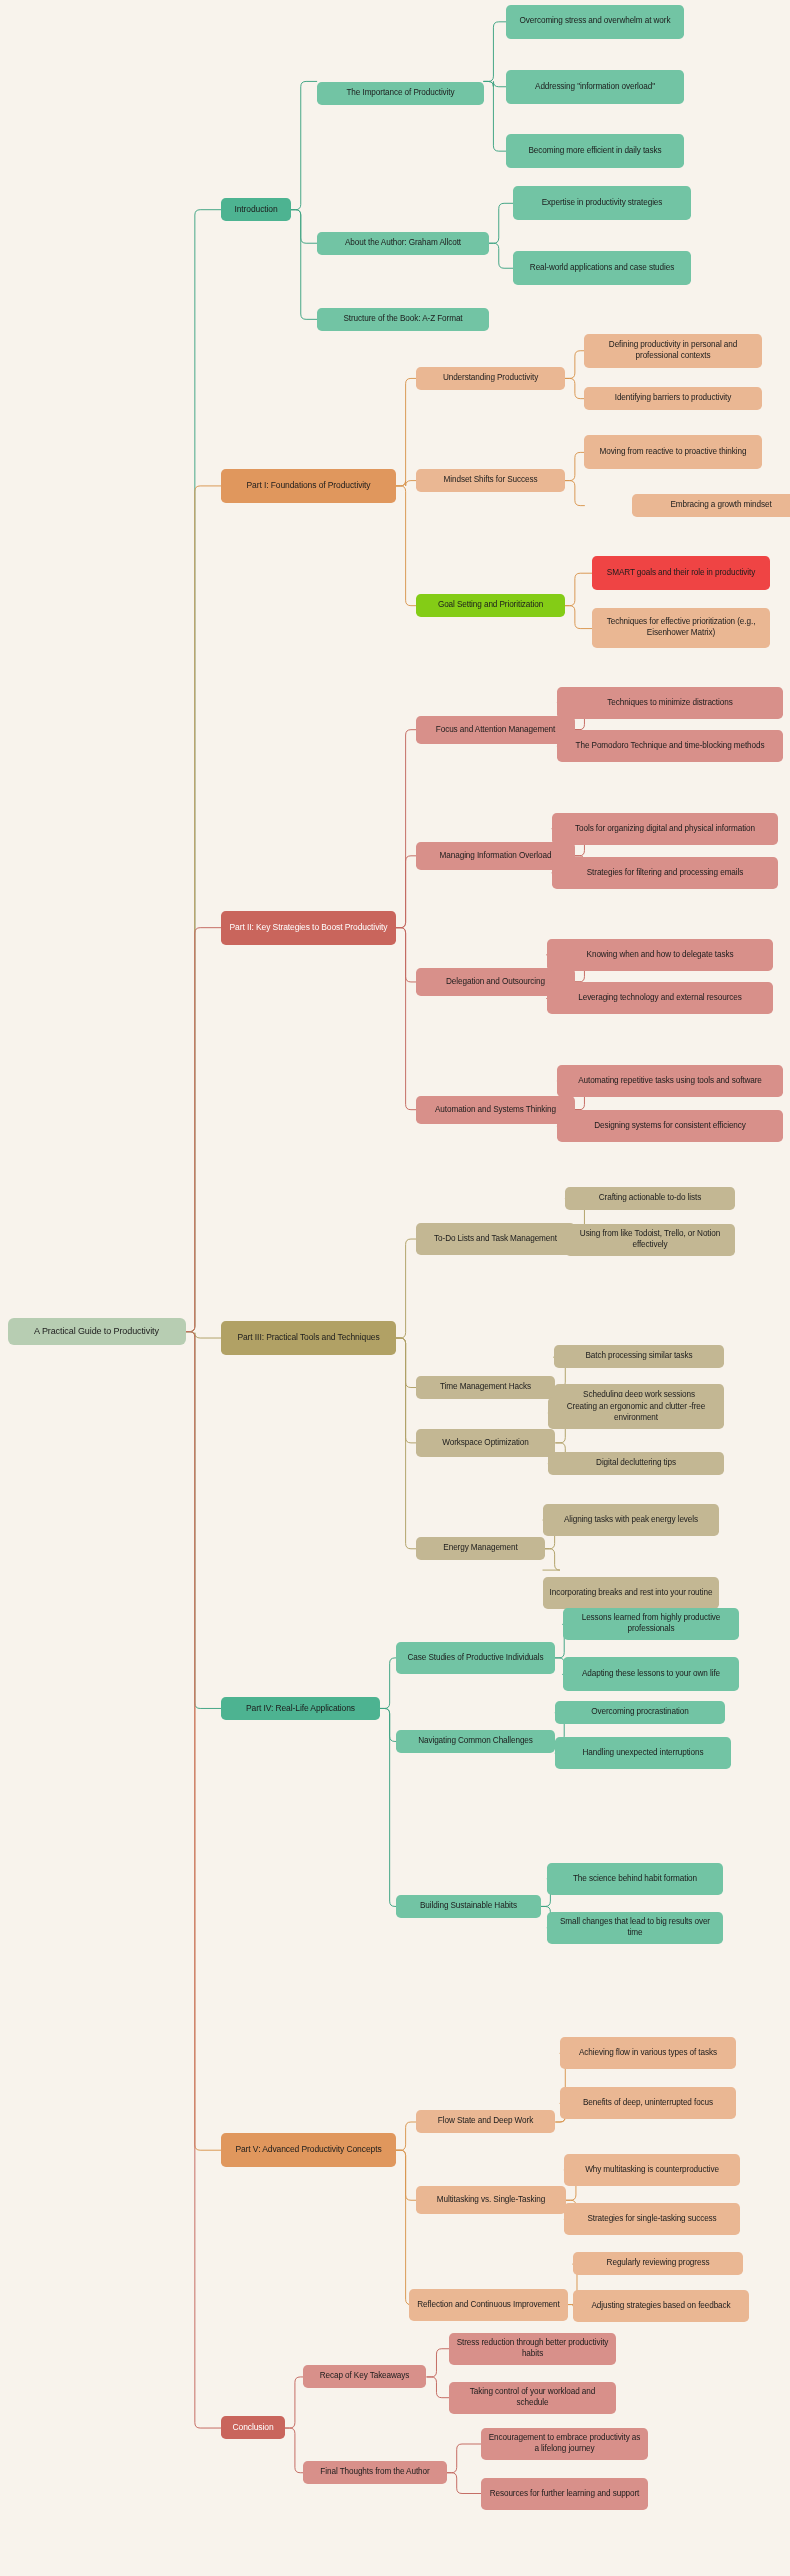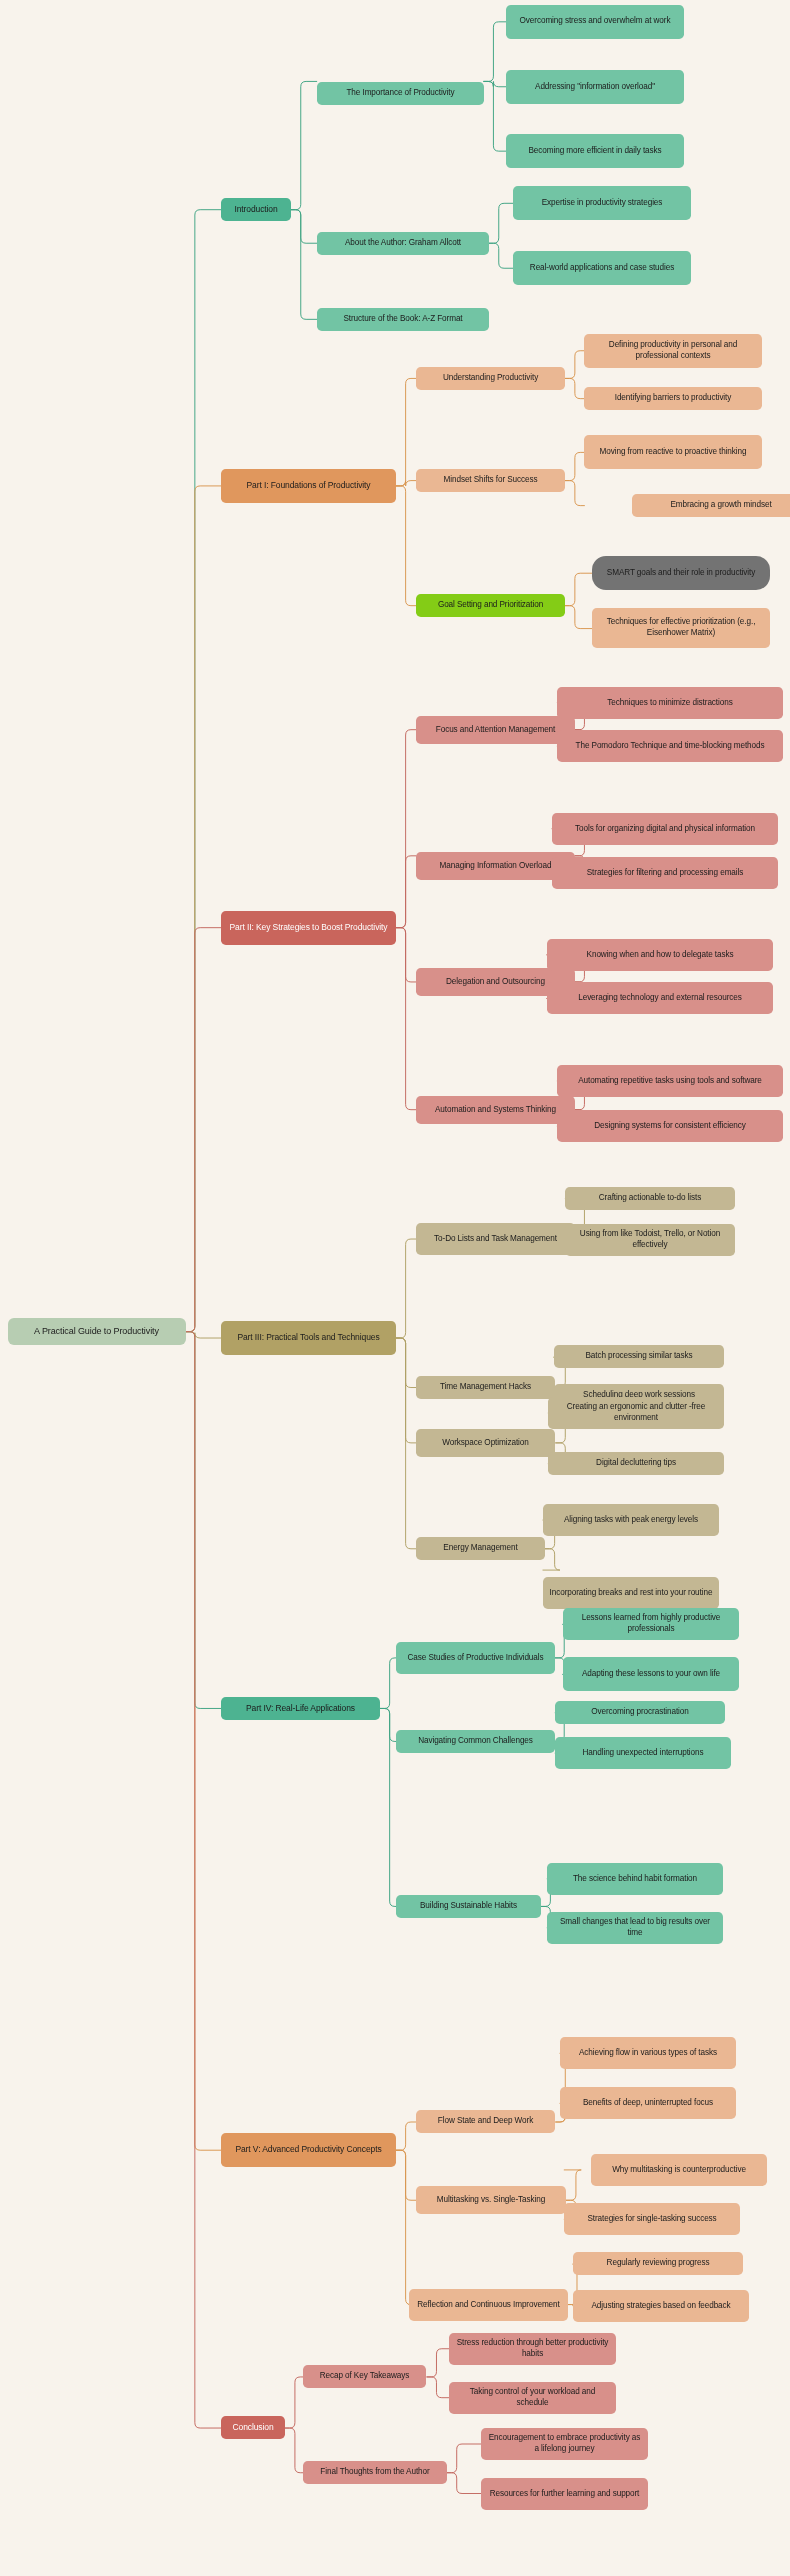--- a/index.html
+++ b/index.html
@@ -139,27 +139,27 @@
       <div class="node lvl3" style="left: 513px; top: 251px; width: 178px; height: 34px; background: rgb(114, 196, 164); color: rgb(28, 28, 28);">Real-world applications and case studies</div>
       <div class="node lvl2" style="left: 317px; top: 308px; width: 172px; height: 23.4px; background: rgb(114, 196, 164); color: rgb(28, 28, 28);">Structure of the Book: A-Z Format</div>
       <div class="node lvl1" style="left: 221px; top: 469px; width: 175px; height: 34px; background: rgb(224, 151, 93); color: rgb(28, 28, 28);">Part I: Foundations of Productivity</div>
       <div class="node lvl2" style="left: 416px; top: 367px; width: 149px; height: 23.4px; background: rgb(234, 183, 147); color: rgb(28, 28, 28);">Understanding Productivity</div>
       <div class="node lvl3" style="left: 584px; top: 334px; width: 178px; height: 34px; background: rgb(234, 183, 147); color: rgb(28, 28, 28);">Defining productivity in personal and professional contexts</div>
       <div class="node lvl3" style="left: 584px; top: 387px; width: 178px; height: 23.4px; background: rgb(234, 183, 147); color: rgb(28, 28, 28);">Identifying barriers to productivity</div>
       <div class="node lvl2" style="left: 416px; top: 469px; width: 149px; height: 23.4px; background: rgb(234, 183, 147); color: rgb(28, 28, 28);">Mindset Shifts for Success</div>
       <div class="node lvl3" style="left: 584px; top: 435px; width: 178px; height: 34px; background: rgb(234, 183, 147); color: rgb(28, 28, 28);">Moving from reactive to proactive thinking</div>
       <div class="node lvl3" style="left: 584px; top: 494px; width: 178px; height: 23.4px; background: rgb(234, 183, 147); color: rgb(28, 28, 28); margin-left: 48px;">Embracing a growth mindset</div>
       <div class="node lvl2" style="left: 416px; top: 594px; width: 149px; height: 23.4px; background: #84cc16; color: rgb(28, 28, 28);">Goal Setting and Prioritization</div>
-      <div class="node lvl3" style="left: 592px; top: 556px; width: 178px; height: 34px; background: #737373; color: rgb(28, 28, 28); border-radius: 14px;">SMART goals and their role in productivity</div>
+      <div class="node lvl3" style="left: 592px; top: 556px; width: 178px; height: 34px; background: #ef4444; color: rgb(28, 28, 28);">SMART goals and their role in productivity</div>
       <div class="node lvl3" style="left: 592px; top: 608px; width: 178px; height: 40px; background: rgb(234, 183, 147); color: rgb(28, 28, 28);">Techniques for effective prioritization (e.g., Eisenhower Matrix)</div>
       <div class="node lvl1" style="left: 221px; top: 911px; width: 175px; height: 34px; background: rgb(201, 101, 92); color: rgb(255, 255, 255);">Part II: Key Strategies to Boost Productivity</div>
       <div class="node lvl2" style="left: 416px; top: 716px; width: 159px; height: 28px; background: rgb(216, 144, 138); color: rgb(28, 28, 28);">Focus and Attention Management</div>
       <div class="node lvl3" style="left: 557px; top: 687px; width: 226px; height: 32px; background: rgb(216, 144, 138); color: rgb(28, 28, 28);">Techniques to minimize distractions</div>
       <div class="node lvl3" style="left: 557px; top: 730px; width: 226px; height: 32px; background: rgb(216, 144, 138); color: rgb(28, 28, 28);">The Pomodoro Technique and time-blocking methods</div>
-      <div class="node lvl2" style="left: 416px; top: 842px; width: 159px; height: 28px; background: rgb(216, 144, 138); color: rgb(28, 28, 28); margin-top: 10px;">Managing Information Overload</div>
+      <div class="node lvl2" style="left: 416px; top: 842px; width: 159px; height: 28px; background: rgb(216, 144, 138); color: rgb(28, 28, 28);">Managing Information Overload</div>
       <div class="node lvl3" style="left: 552px; top: 813px; width: 226px; height: 32px; background: rgb(216, 144, 138); color: rgb(28, 28, 28);">Tools for organizing digital and physical information</div>
       <div class="node lvl3" style="left: 552px; top: 857px; width: 226px; height: 32px; background: rgb(216, 144, 138); color: rgb(28, 28, 28);">Strategies for filtering and processing emails</div>
       <div class="node lvl2" style="left: 416px; top: 968px; width: 159px; height: 28px; background: rgb(216, 144, 138); color: rgb(28, 28, 28);">Delegation and Outsourcing</div>
       <div class="node lvl3" style="left: 547px; top: 939px; width: 226px; height: 32px; background: rgb(216, 144, 138); color: rgb(28, 28, 28);">Knowing when and how to delegate tasks</div>
       <div class="node lvl3" style="left: 547px; top: 982px; width: 226px; height: 32px; background: rgb(216, 144, 138); color: rgb(28, 28, 28);">Leveraging technology and external resources</div>
       <div class="node lvl2" style="left: 416px; top: 1096px; width: 159px; height: 28px; background: rgb(216, 144, 138); color: rgb(28, 28, 28);">Automation and Systems Thinking</div>
       <div class="node lvl3" style="left: 557px; top: 1065px; width: 226px; height: 32px; background: rgb(216, 144, 138); color: rgb(28, 28, 28);">Automating repetitive tasks using tools and software</div>
       <div class="node lvl3" style="left: 557px; top: 1110px; width: 226px; height: 32px; background: rgb(216, 144, 138); color: rgb(28, 28, 28);">Designing systems for consistent efficiency</div>
       <div class="node lvl1" style="left: 221px; top: 1321px; width: 175px; height: 34px; background: rgb(177, 161, 101); color: rgb(28, 28, 28);">Part III: Practical Tools and Techniques</div>
       <div class="node lvl2" style="left: 416px; top: 1223px; width: 159px; height: 32px; background: rgb(195, 183, 147); color: rgb(28, 28, 28);">To-Do Lists and Task Management</div>
@@ -182,21 +182,21 @@
       <div class="node lvl3" style="left: 555px; top: 1701px; width: 170px; height: 23.4px; background: rgb(114, 196, 164); color: rgb(28, 28, 28);">Overcoming procrastination</div>
       <div class="node lvl3" style="left: 555px; top: 1737px; width: 176px; height: 32px; background: rgb(114, 196, 164); color: rgb(28, 28, 28);">Handling unexpected interruptions</div>
       <div class="node lvl2" style="left: 396px; top: 1895px; width: 145px; height: 23.4px; background: rgb(114, 196, 164); color: rgb(28, 28, 28);">Building Sustainable Habits</div>
       <div class="node lvl3" style="left: 547px; top: 1863px; width: 176px; height: 32px; background: rgb(114, 196, 164); color: rgb(28, 28, 28);">The science behind habit formation</div>
       <div class="node lvl3" style="left: 547px; top: 1912px; width: 176px; height: 32px; background: rgb(114, 196, 164); color: rgb(28, 28, 28);">Small changes that lead to big results over time</div>
       <div class="node lvl1" style="left: 221px; top: 2133px; width: 175px; height: 34px; background: rgb(224, 151, 93); color: rgb(28, 28, 28);">Part V: Advanced Productivity Concepts</div>
       <div class="node lvl2" style="left: 416px; top: 2110px; width: 139px; height: 23.4px; background: rgb(234, 183, 147); color: rgb(28, 28, 28);">Flow State and Deep Work</div>
       <div class="node lvl3" style="left: 560px; top: 2037px; width: 176px; height: 32px; background: rgb(234, 183, 147); color: rgb(28, 28, 28);">Achieving flow in various types of tasks</div>
       <div class="node lvl3" style="left: 560px; top: 2087px; width: 176px; height: 32px; background: rgb(234, 183, 147); color: rgb(28, 28, 28);">Benefits of deep, uninterrupted focus</div>
       <div class="node lvl2" style="left: 416px; top: 2186px; width: 150px; height: 28px; background: rgb(234, 183, 147); color: rgb(28, 28, 28);">Multitasking vs. Single-Tasking</div>
-      <div class="node lvl3" style="left: 564px; top: 2154px; width: 176px; height: 32px; background: rgb(234, 183, 147); color: rgb(28, 28, 28); margin-left: 27px;">Why multitasking is counterproductive</div>
+      <div class="node lvl3" style="left: 564px; top: 2154px; width: 176px; height: 32px; background: rgb(234, 183, 147); color: rgb(28, 28, 28);">Why multitasking is counterproductive</div>
       <div class="node lvl3" style="left: 564px; top: 2203px; width: 176px; height: 32px; background: rgb(234, 183, 147); color: rgb(28, 28, 28);">Strategies for single-tasking success</div>
       <div class="node lvl2" style="left: 409px; top: 2289px; width: 159px; height: 32px; background: rgb(234, 183, 147); color: rgb(28, 28, 28);">Reflection and Continuous Improvement</div>
       <div class="node lvl3" style="left: 573px; top: 2252px; width: 170px; height: 23.4px; background: rgb(234, 183, 147); color: rgb(28, 28, 28);">Regularly reviewing progress</div>
       <div class="node lvl3" style="left: 573px; top: 2290px; width: 176px; height: 32px; background: rgb(234, 183, 147); color: rgb(28, 28, 28);">Adjusting strategies based on feedback</div>
       <div class="node lvl1" style="left: 221px; top: 2416px; width: 64px; height: 23.4px; background: rgb(201, 101, 92); color: rgb(255, 255, 255);">Conclusion</div>
       <div class="node lvl2" style="left: 303px; top: 2365px; width: 123px; height: 23.4px; background: rgb(216, 144, 138); color: rgb(28, 28, 28);">Recap of Key Takeaways</div>
       <div class="node lvl3" style="left: 449px; top: 2333px; width: 167px; height: 32px; background: rgb(216, 144, 138); color: rgb(28, 28, 28);">Stress reduction through better productivity habits</div>
       <div class="node lvl3" style="left: 449px; top: 2382px; width: 167px; height: 32px; background: rgb(216, 144, 138); color: rgb(28, 28, 28);">Taking control of your workload and schedule</div>
       <div class="node lvl2" style="left: 303px; top: 2461px; width: 144px; height: 23.4px; background: rgb(216, 144, 138); color: rgb(28, 28, 28);">Final Thoughts from the Author</div>
       <div class="node lvl3" style="left: 481px; top: 2428px; width: 167px; height: 32px; background: rgb(216, 144, 138); color: rgb(28, 28, 28);">Encouragement to embrace productivity as a lifelong journey</div>

